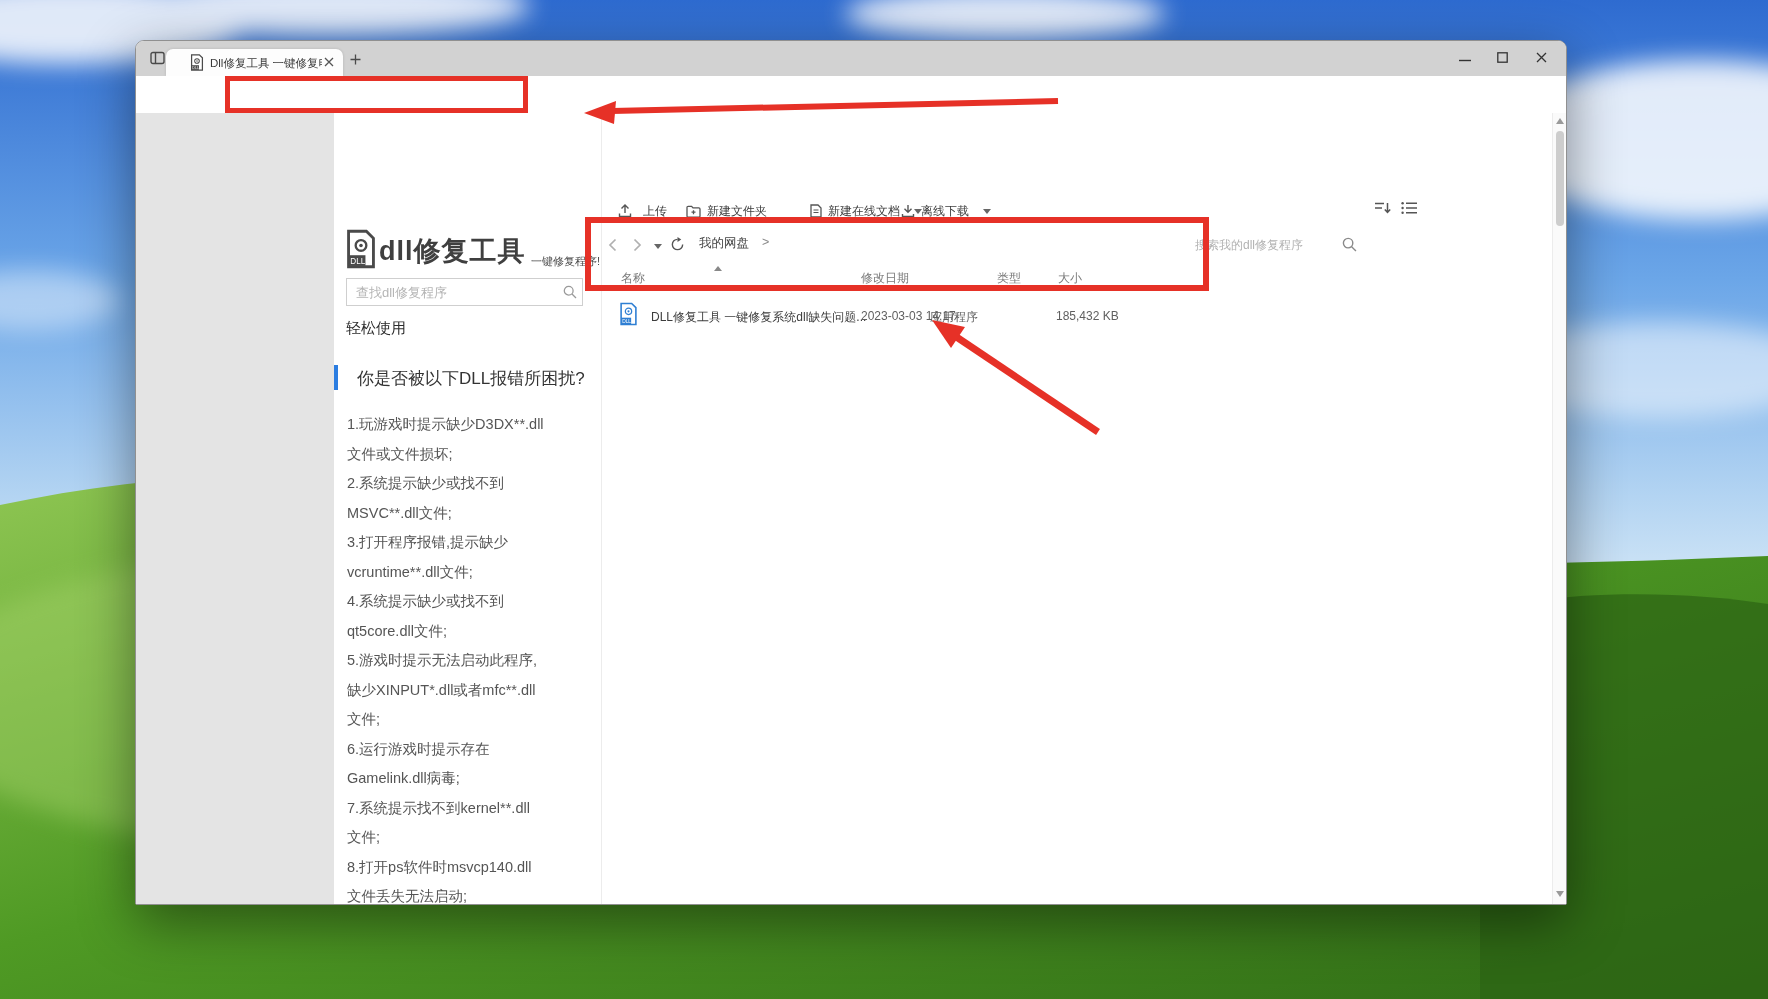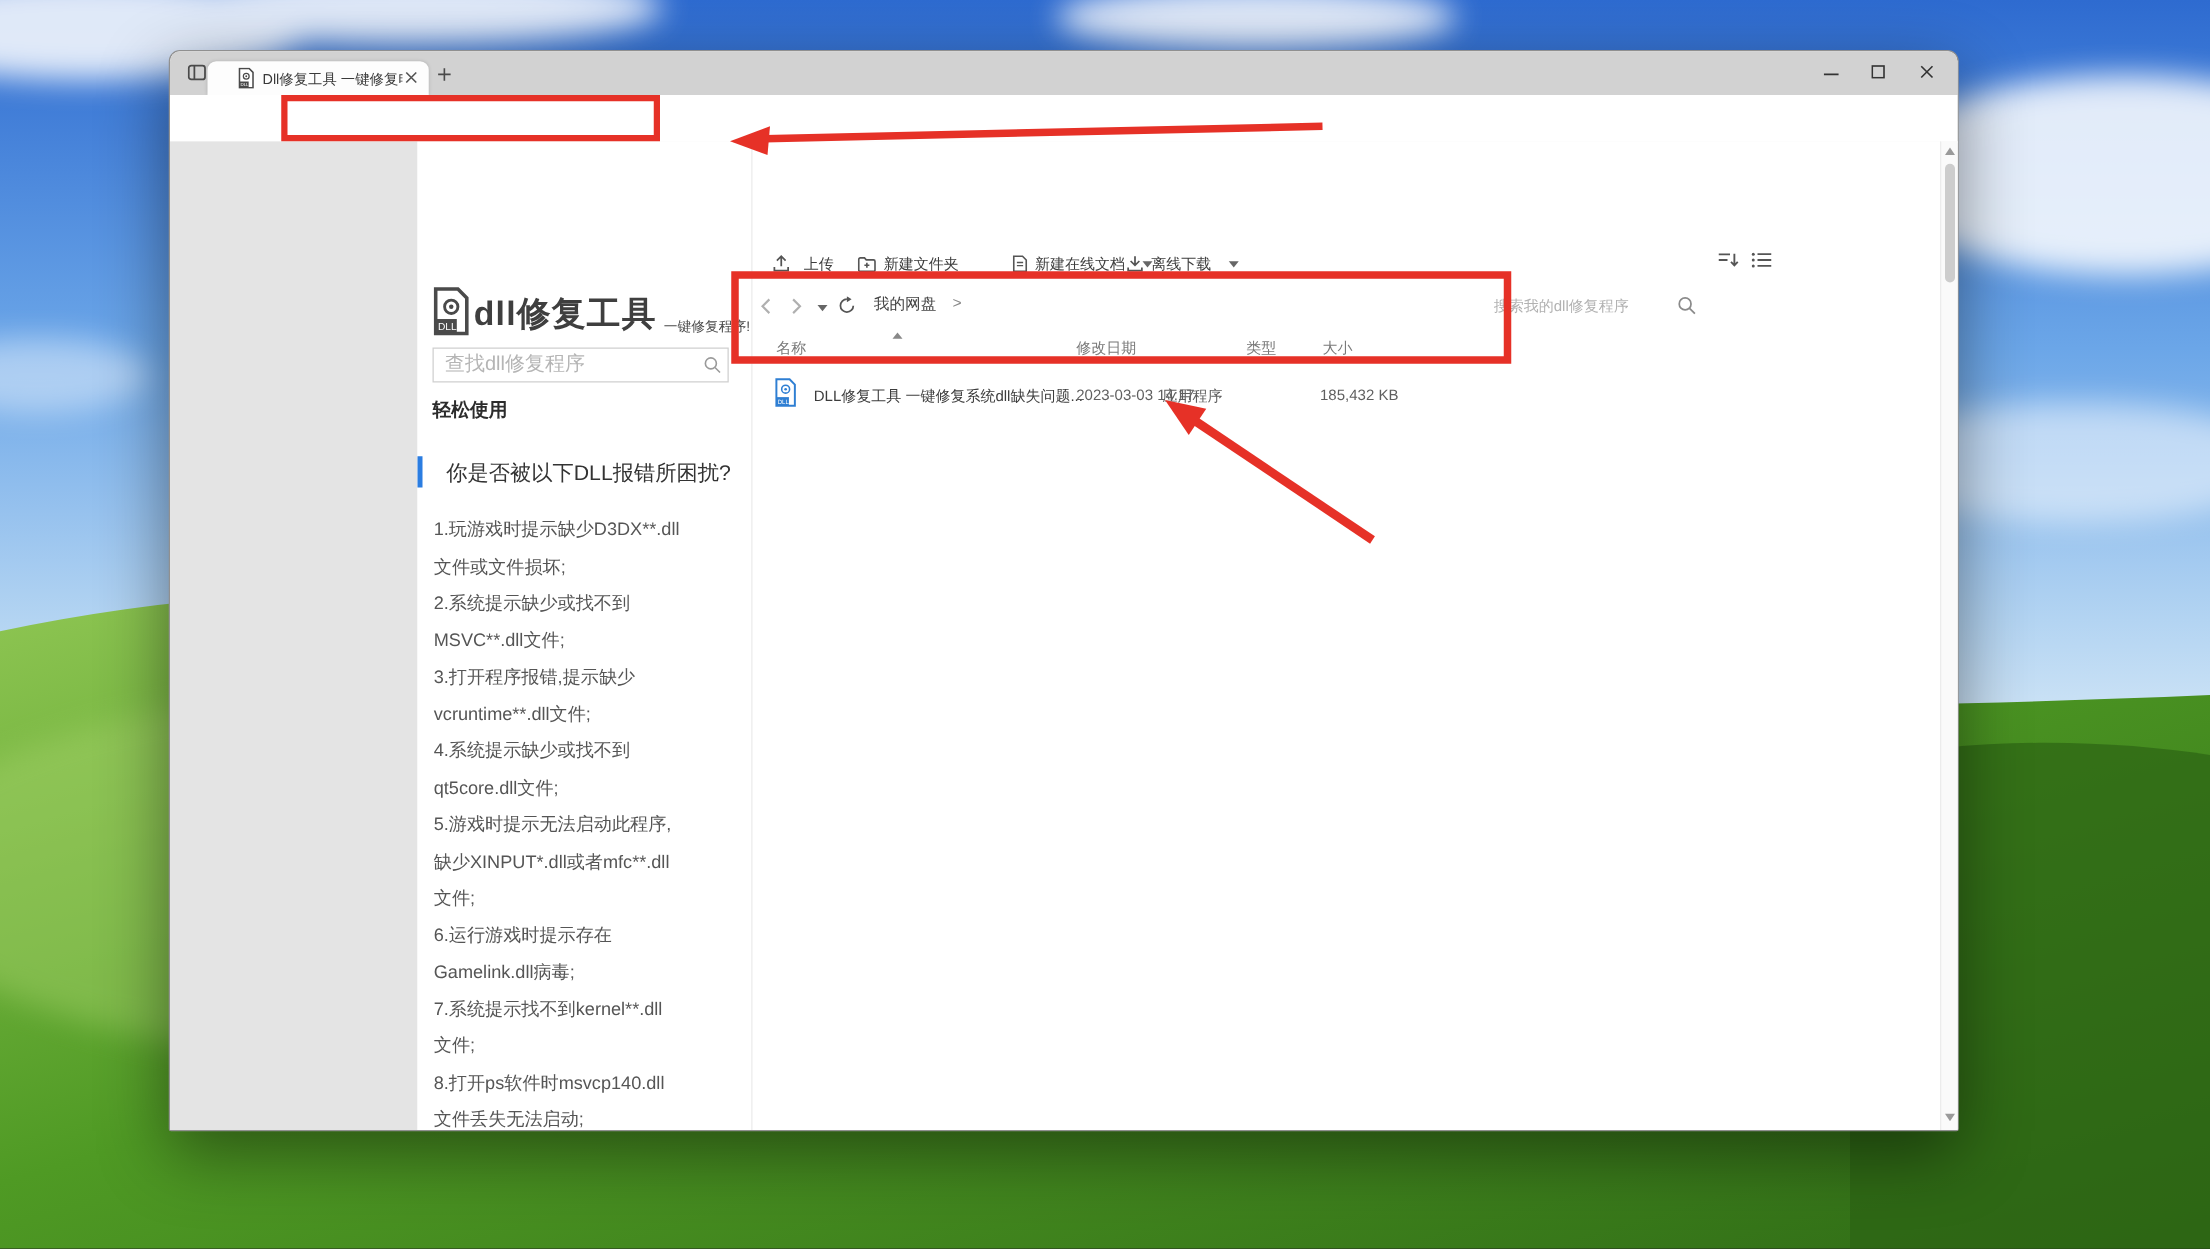--- a/index.html
+++ b/index.html
@@ -22,24 +22,24 @@
            border-bottom:1px solid #e3e3e3;}
   .urlpill{position:absolute;left:130px;top:40px;width:262px;height:29px;background:#f7f7f7;
            border-radius:15px;}
   .urltext{position:absolute;left:178px;top:47px;font-size:13px;color:#3a3a3a;}
   .content{position:absolute;left:0;top:72px;width:1430px;height:791px;background:#fff;overflow:hidden;}
   .gutter{position:absolute;left:0;top:0;width:198px;height:791px;background:#e4e4e4;}
   .sidebar{position:absolute;left:198px;top:0;width:265px;height:791px;background:#fff;}
   .brand-title{position:absolute;left:243px;top:120px;font-size:27px;font-weight:bold;color:#3f3f3f;letter-spacing:1px;}
   .brand-tagline{position:absolute;left:395px;top:141px;font-size:11px;color:#4a4a4a;font-weight:normal;}
   .side-search{position:absolute;left:210px;top:165px;width:237px;height:28px;border:1px solid #cfcfcf;
-               background:#fff;box-sizing:border-box;font-size:16px;color:#555;padding:0 26px 0 9px;outline:none;
+               background:#fff;box-sizing:border-box;font-size:13px;color:#555;padding:0 26px 0 9px;outline:none;
                font-family:"Liberation Sans",sans-serif;}
   .side-search::placeholder{color:#b5b5b5;}
-  .section-label{position:absolute;left:210px;top:206px;font-size:15px;font-weight:bold;color:#2c2c2c;}
+  .section-label{position:absolute;left:210px;top:206px;font-size:15px;font-weight:normal;color:#2c2c2c;}
   .accent-bar{position:absolute;left:198px;top:252px;width:4px;height:25px;background:#2b7de1;}
   .side-heading{position:absolute;left:221px;top:254px;font-size:17px;color:#333;text-align:right;}
   .side-lines{position:absolute;left:211px;top:297px;width:245px;font-size:14.5px;color:#555;line-height:29.5px;}
   .drivepanel{position:absolute;left:465px;top:0;width:952px;height:791px;background:#fff;border-left:1px solid #ececec;}
   .dbtn{position:absolute;top:85px;height:26px;display:flex;align-items:center;gap:6px;font-size:12px;color:#3d3d3d;cursor:pointer;}
   .caret-down{width:0;height:0;border-left:4px solid transparent;border-right:4px solid transparent;border-top:5px solid #666;}
   .navrow{position:absolute;top:122px;font-size:12.5px;color:#444;}
   .colhead{position:absolute;top:157px;font-size:12px;color:#7a7a7a;}
   .sort-caret{position:absolute;width:0;height:0;border-left:4px solid transparent;border-right:4px solid transparent;border-bottom:5px solid #888;}
   .cell{position:absolute;font-size:12px;color:#3c3c3c;white-space:nowrap;}

